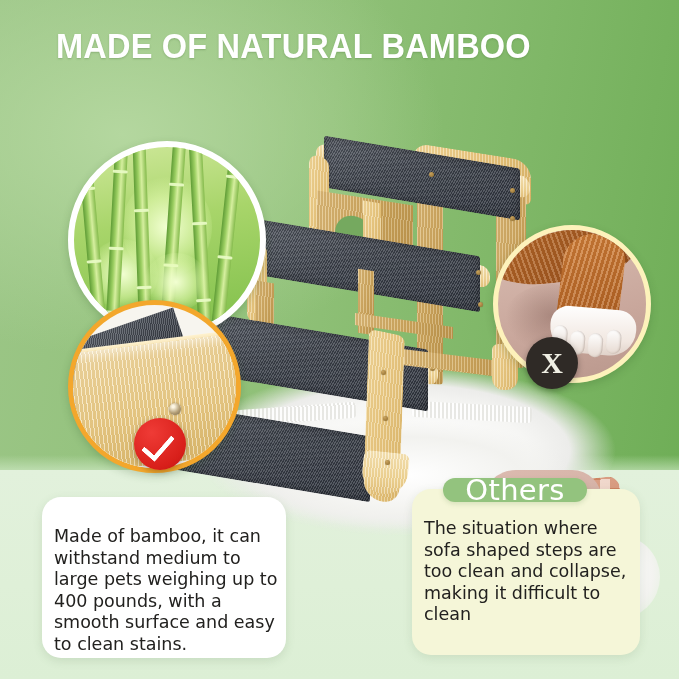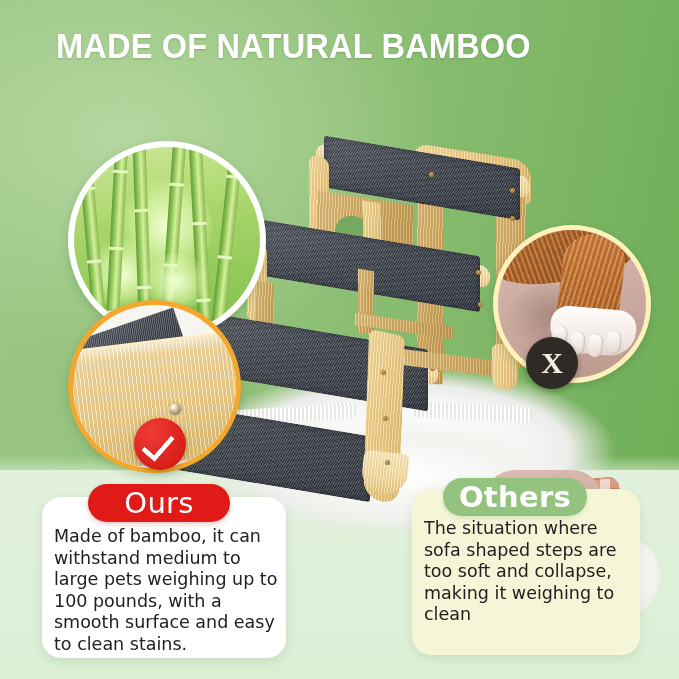--- a/index.html
+++ b/index.html
@@ -272,24 +272,23 @@
     color:#ffffff;font-size:29px;line-height:1;
     font-family:"DejaVu Sans",sans-serif;
     letter-spacing:.3px;
   }
   .pill-ours{
     left:88px;top:484px;width:142px;height:38px;
     background:#e01b17;
     box-shadow:0 2px 5px rgba(140,20,15,.25);
   }
   .pill-others{
-    left:443px;top:478px;width:144px;height:38px;
+    left:443px;top:478px;width:144px;height:24px;
     background:#93c37e;
     box-shadow:0 2px 5px rgba(90,140,70,.20);
-    font-weight:bold;
   }
   .ptext{
     position:absolute;color:#22211f;
     font-size:17.5px;line-height:1.235;
     font-family:"DejaVu Sans",sans-serif;
   }
   .ptext-ours{left:54px;top:526px;width:228px;}
   .ptext-others{left:424px;top:518px;width:212px;}
 </style>
 </head>
@@ -411,20 +410,19 @@
       <span style="left:21px;bottom:-2px;"></span>
       <span style="left:39px;bottom:-3px;"></span>
       <span style="left:57px;"></span>
     </div>
   </div>
 
   <div class="badge-check"></div>
   <div class="badge-x">X</div>
 
   <div class="panel panel-ours"></div>
-  <div class="pill pill-ours">Ours</div>
-  <div class="ptext ptext-ours">Made of bamboo, it can withstand medium to large pets weighing up to 100 pounds, with a smooth surface and easy to clean stains.</div>
+  <div class="ptext ptext-ours">Made of bamboo, it can withstand medium to large pets weighing up to 400 pounds, with a smooth surface and easy to clean stains.</div>
 
   <div class="panel panel-others"></div>
   <div class="pill pill-others">Others</div>
-  <div class="ptext ptext-others">The situation where sofa shaped steps are too soft and collapse, making it weighing to clean</div>
+  <div class="ptext ptext-others">The situation where sofa shaped steps are too clean and collapse, making it difficult to clean</div>
 
 </div>
 
 </body></html>

